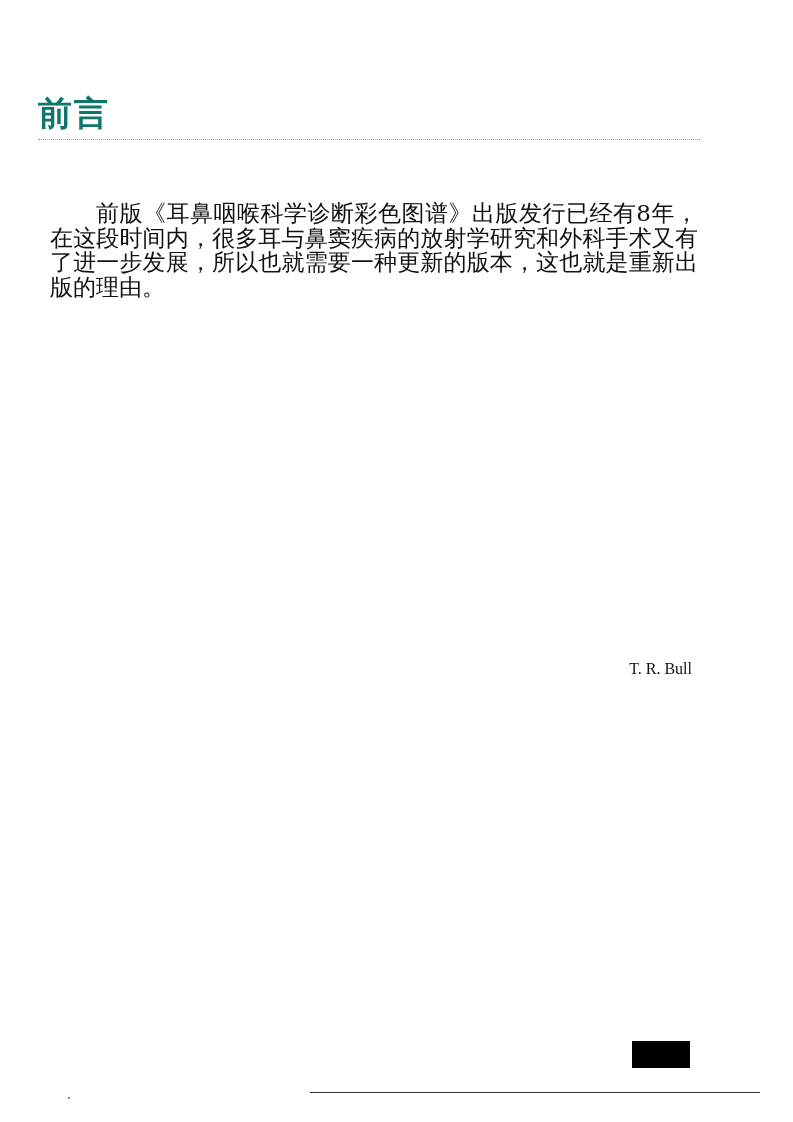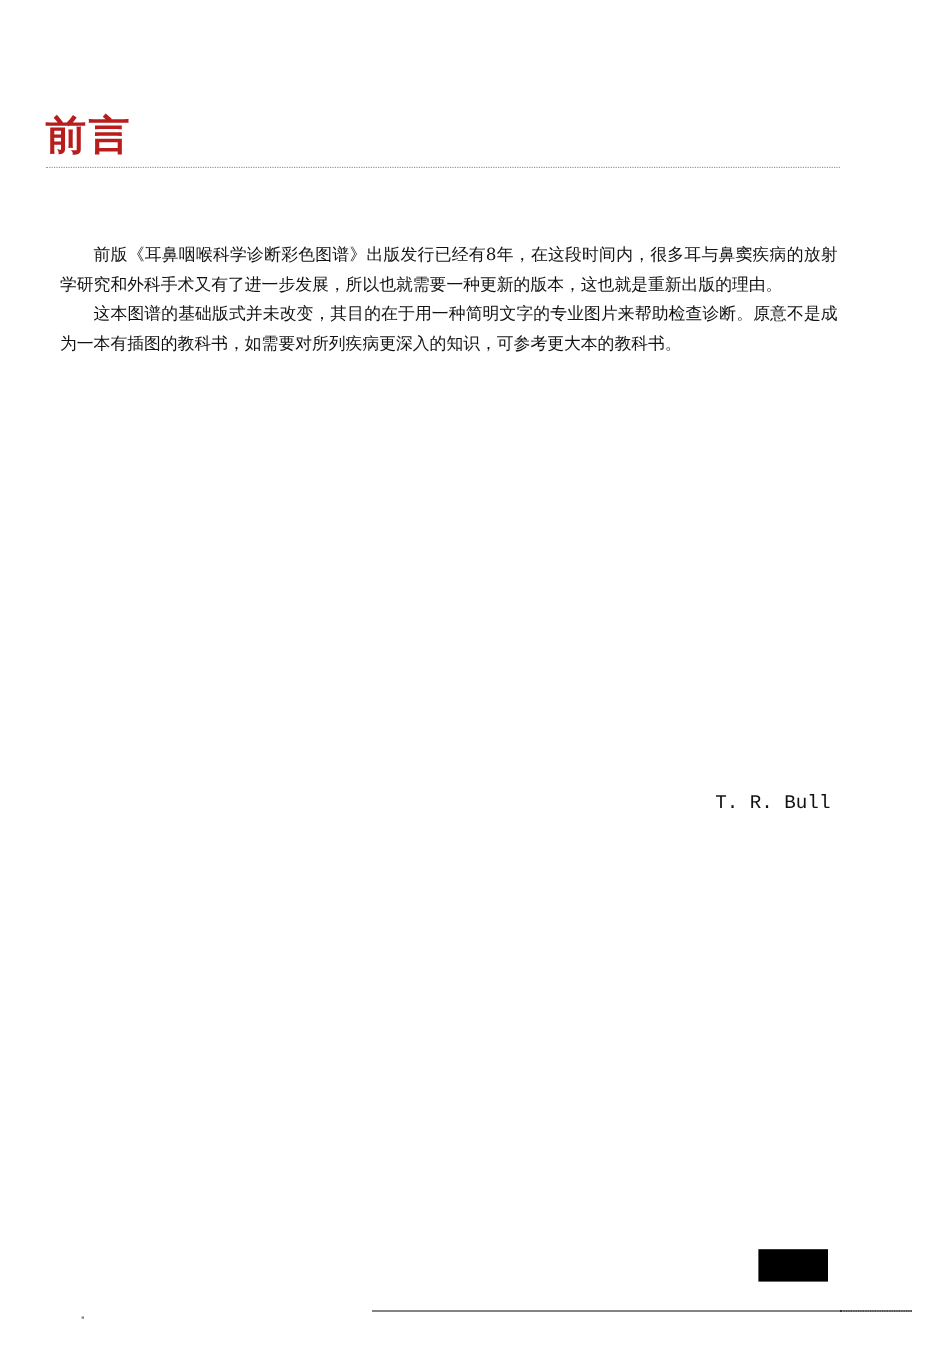--- a/index.html
+++ b/index.html
@@ -1,41 +1,40 @@
 <!DOCTYPE html>
 <html><head>
 <meta charset="utf-8">
 <style>
   html, body { margin: 0; padding: 0; background: #ffffff; }
   body { width: 793px; height: 1122px; position: relative; overflow: hidden;
          font-family: "DejaVu Serif", serif; color: #111; }
   .title { position: absolute; left: 38px; top: 96px; font-size: 34px; font-weight: 900;
-           letter-spacing: 2px; color: #b91c1c; font-family: "DejaVu Sans", sans-serif; line-height: 1; }
+           letter-spacing: 2px; color: #0f766e; font-family: "DejaVu Sans", sans-serif; line-height: 1; }
   .title-rule { position: absolute; left: 38px; top: 139px; width: 662px; height: 0;
                 border-top: 1px dotted #999; }
   .body-text { position: absolute; left: 50px; top: 201px; width: 648px;
-               font-size: 14px; line-height: 24.6px; text-align: justify; }
+               font-size: 23px; line-height: 24.6px; text-align: justify; }
   .para { margin: 0; text-indent: 2em; }
   .sig { position: absolute; left: 560px; top: 660px; width: 132px; text-align: right;
-         font-family: Liberation Mono, monospace; font-size: 16px; }
+         font-family: Liberation Serif, serif; font-size: 16px; }
   .page-block { position: absolute; left: 632px; top: 1041px; width: 58px; height: 27px; background: #000; }
   .bottom-rule { position: absolute; left: 310px; top: 1092px; width: 450px; height: 0;
                  border-top: 1px solid #333; }
   .bottom-rule-tail { position: absolute; left: 700px; top: 1092px; width: 60px; border-top: 1px dotted #333; }
   .speck { position: absolute; left: 68px; top: 1097px; width: 2px; height: 2px; background: #888; }
 </style>
 </head>
 <body>
 
 <div class="title">前言</div>
 <div class="title-rule"></div>
 
 <div class="body-text">
   <p class="para">前版《耳鼻咽喉科学诊断彩色图谱》出版发行已经有8年，在这段时间内，很多耳与鼻窦疾病的放射学研究和外科手术又有了进一步发展，所以也就需要一种更新的版本，这也就是重新出版的理由。</p>
-  <p class="para">这本图谱的基础版式并未改变，其目的在于用一种简明文字的专业图片来帮助检查诊断。原意不是成为一本有插图的教科书，如需要对所列疾病更深入的知识，可参考更大本的教科书。</p>
 </div>
 
 <div class="sig">T. R. Bull</div>
 
 <div class="page-block"></div>
 <div class="bottom-rule"></div>
 <div class="bottom-rule-tail"></div>
 <div class="speck"></div>
 
 </body></html>

